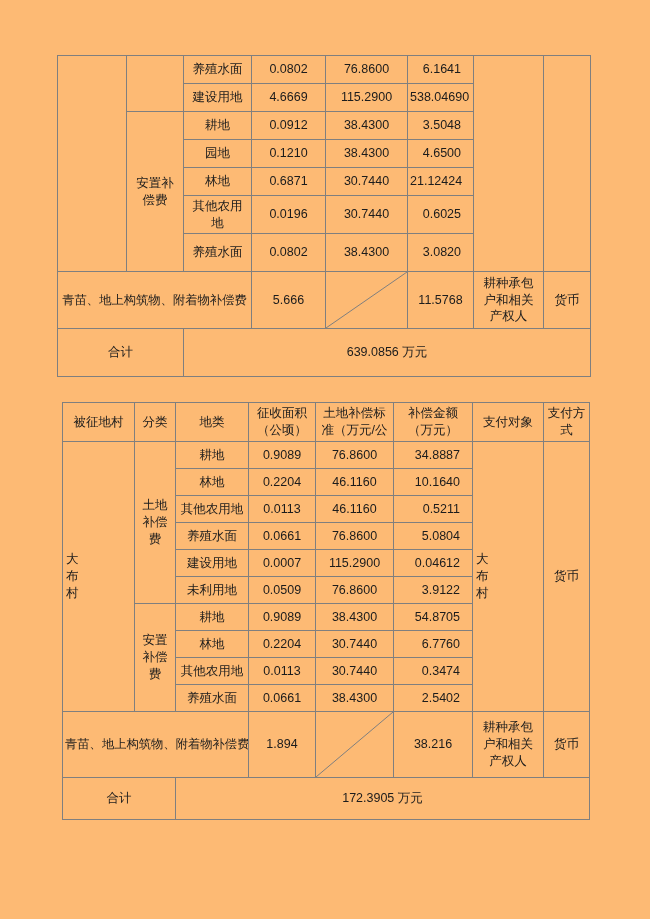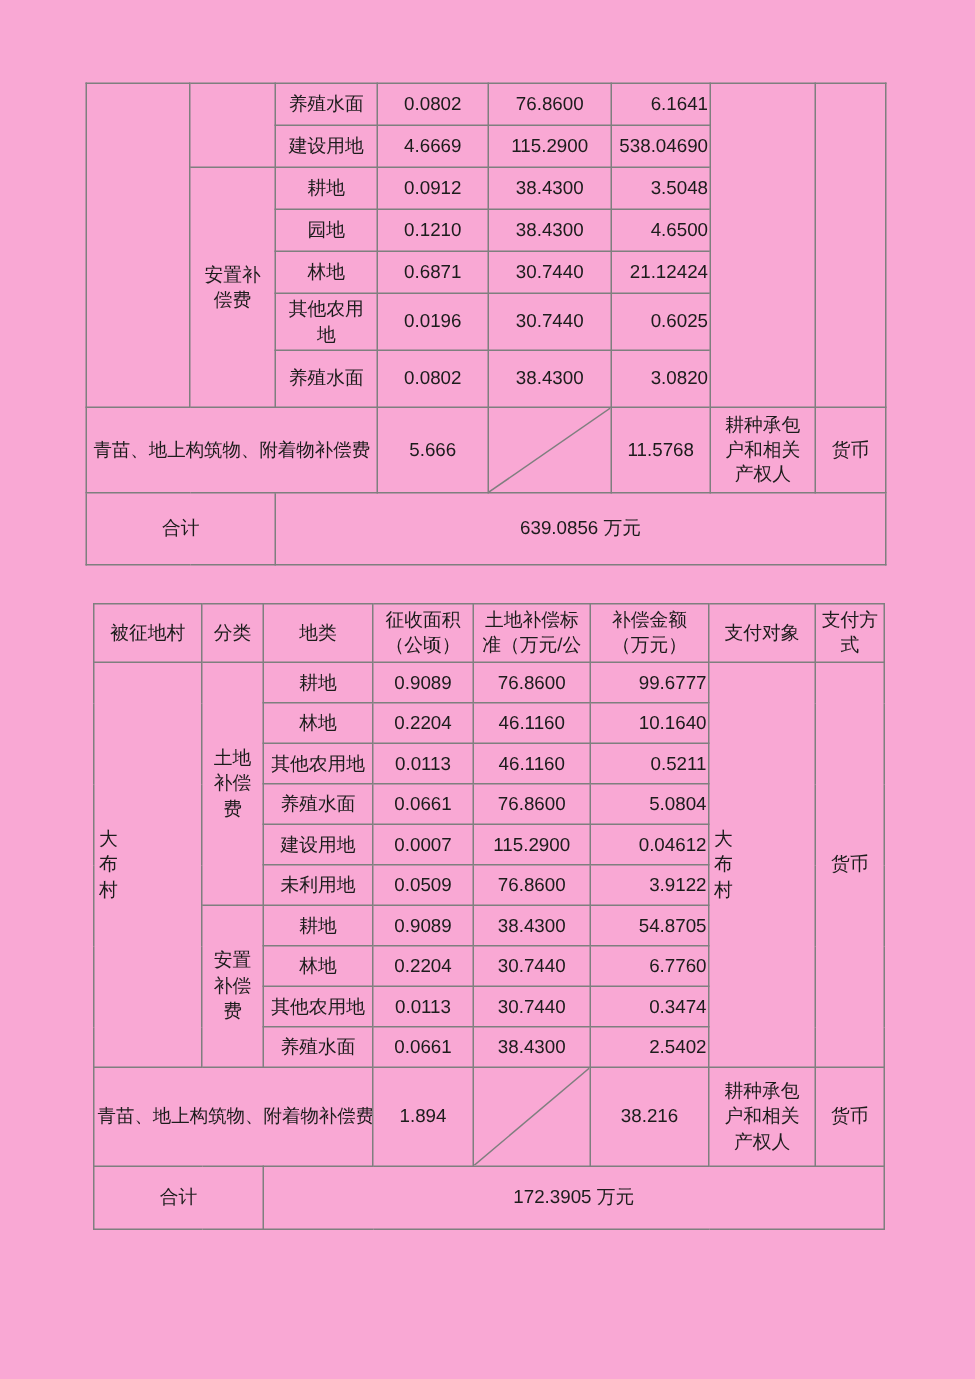--- a/index.html
+++ b/index.html
@@ -1,19 +1,19 @@
 <!DOCTYPE html>
 <html><head>
 <meta charset="utf-8">
 <style>
   html,body{margin:0;padding:0;background:#e8e8e8;}
   .sheet{
     position:relative;
     width:650px;height:919px;
-    background:#f9a8d4;
+    background:#fdba74;
     margin:0 auto;
     font-family:"Liberation Sans","DejaVu Sans",sans-serif;
     color:#1c1c1c;
     overflow:hidden;
   }
   table{
     position:absolute;
     border-collapse:collapse;
     table-layout:fixed;
     font-size:12.5px;
@@ -36,21 +36,21 @@
   #t1 tr:nth-child(6),#t1 tr:nth-child(7){height:38px;}
   #t1 tr:nth-child(8){height:57px;}
   #t1 tr:nth-child(9){height:48px;}
   
   #t2{left:62px;top:402px;width:527px;}
   #t2 tr{height:27px;}
   #t2 tr:nth-child(1){height:39px;}
   #t2 tr:nth-child(12){height:66px;}
   #t2 tr:nth-child(13){height:42px;}
 
-  td.r{text-align:right;padding-right:1px;}
+  td.r{text-align:right;padding-right:12px;}
   td.nowrap{white-space:nowrap;font-size:12.3px;}
   td.vleft{text-align:left;padding-left:3px;}
   td.diag{position:relative;padding:0;}
   td.diag svg{position:absolute;left:0;top:0;width:100%;height:100%;display:block;}
   .footer-para{
     position:absolute;
     left:73px;top:846px;width:512px;
     font-size:12.6px;
     font-weight:bold;
     letter-spacing:0.2px;
@@ -171,21 +171,21 @@
         <tr>
           <td rowspan="10" class="vleft">大
 布
 村</td>
           <td rowspan="6">土地
 补偿
 费</td>
           <td>耕地</td>
           <td>0.9089</td>
           <td>76.8600</td>
-          <td class="r">99.6777</td>
+          <td class="r">34.8887</td>
           <td rowspan="10" class="vleft">大
 布
 村</td>
           <td rowspan="10">货币</td>
         </tr>
         <tr>
           <td>林地</td>
           <td>0.2204</td>
           <td>46.1160</td>
           <td class="r">10.1640</td>

